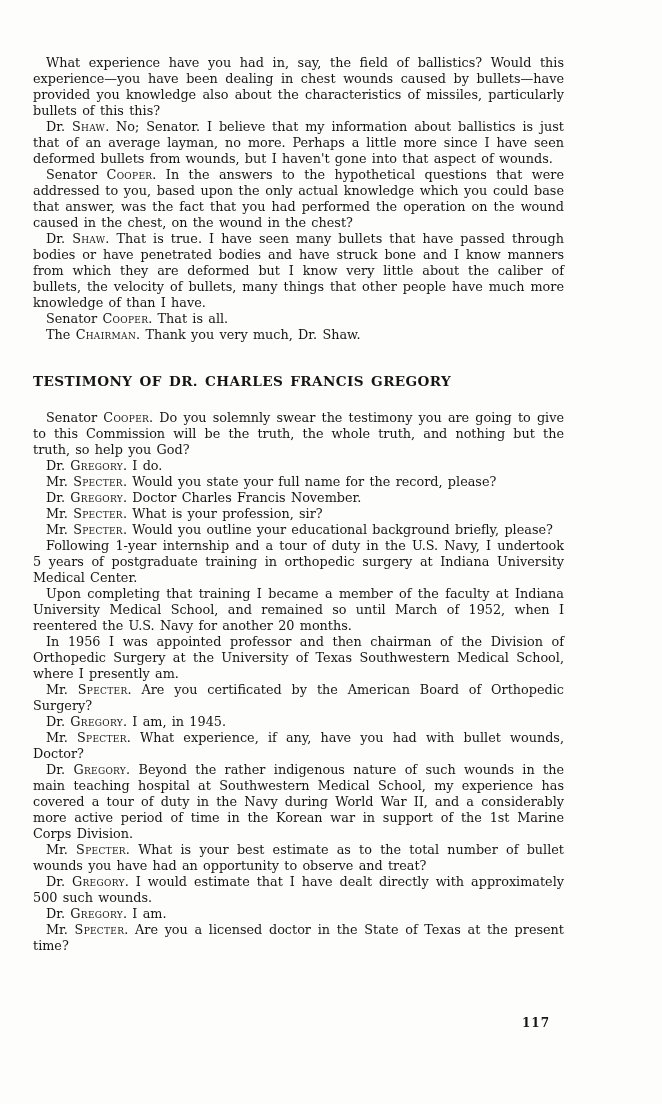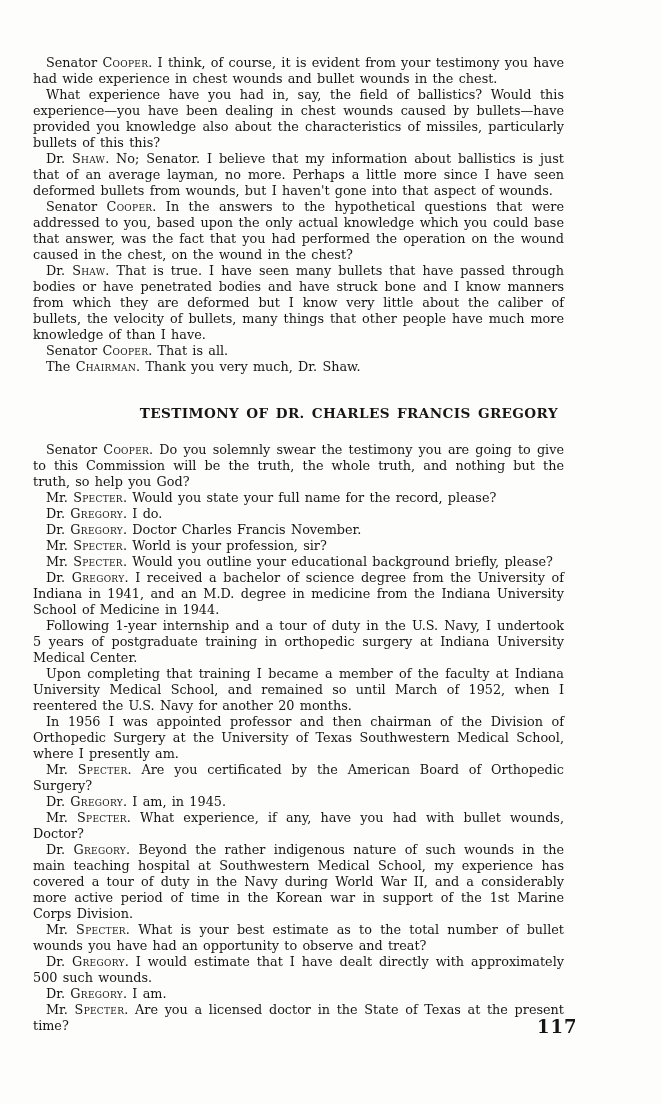--- a/index.html
+++ b/index.html
@@ -19,59 +19,57 @@
     width: 531px;
     font-size: 12.8px;
     line-height: 16px;
     text-align: justify;
     word-spacing: 1.2px;
   }
   .para { margin: 0; text-indent: 13px; }
   .sc { font-variant: small-caps; letter-spacing: 0.3px; }
   .heading {
     margin: 30px 6px 21px 0;
-    text-align: right;
+    text-align: left;
     text-indent: 0;
     font-weight: bold;
     font-size: 13.6px;
     letter-spacing: 0.4px;
     word-spacing: 2px;
   }
   .page-number {
     position: absolute;
     top: 1016px;
-    left: 537px;
+    left: 522px;
     font-weight: bold;
-    font-size: 18px;
+    font-size: 12px;
     letter-spacing: 1px;
   }
 </style>
 </head>
 <body>
 
 <div class="page">
   <div class="content">
 
-    <p class="para"><span class="spk">Senator </span><span class="sc">Cooper</span><span>. I think, of course, it is evident from your testimony you have had wide experience in chest wounds and bullet wounds in the chest.</span></p>
     <p class="para"><span class="spk"></span><span class="sc"></span><span>What experience have you had in, say, the field of ballistics?  Would this experience—you have been dealing in chest wounds caused by bullets—have provided you knowledge also about the characteristics of missiles, particularly bullets of this this?</span></p>
     <p class="para"><span class="spk">Dr. </span><span class="sc">Shaw</span><span>. No; Senator.  I believe that my information about ballistics is just that of an average layman, no more.  Perhaps a little more since I have seen deformed bullets from wounds, but I haven't gone into that aspect of wounds.</span></p>
     <p class="para"><span class="spk">Senator </span><span class="sc">Cooper</span><span>. In the answers to the hypothetical questions that were addressed to you, based upon the only actual knowledge which you could base that answer, was the fact that you had performed the operation on the wound caused in the chest, on the wound in the chest?</span></p>
     <p class="para"><span class="spk">Dr. </span><span class="sc">Shaw</span><span>. That is true.  I have seen many bullets that have passed through bodies or have penetrated bodies and have struck bone and I know manners from which they are deformed but I know very little about the caliber of bullets, the velocity of bullets, many things that other people have much more knowledge of than I have.</span></p>
     <p class="para"><span class="spk">Senator </span><span class="sc">Cooper</span><span>. That is all.</span></p>
     <p class="para"><span class="spk">The </span><span class="sc">Chairman</span><span>. Thank you very much, Dr. Shaw.</span></p>
 
     <p class="para heading">TESTIMONY OF DR. CHARLES FRANCIS GREGORY</p>
 
     <p class="para"><span class="spk">Senator </span><span class="sc">Cooper</span><span>. Do you solemnly swear the testimony you are going to give to this Commission will be the truth, the whole truth, and nothing but the truth, so help you God?</span></p>
+    <p class="para"><span class="spk">Dr. </span><span class="sc">Gregory</span><span>. I do.</span></p>
     <p class="para"><span class="spk">Mr. </span><span class="sc">Specter</span><span>. Would you state your full name for the record, please?</span></p>
-    <p class="para"><span class="spk">Dr. </span><span class="sc">Gregory</span><span>. I do.</span></p>
     <p class="para"><span class="spk">Dr. </span><span class="sc">Gregory</span><span>. Doctor Charles Francis November.</span></p>
-    <p class="para"><span class="spk">Mr. </span><span class="sc">Specter</span><span>. World is your profession, sir?</span></p>
+    <p class="para"><span class="spk">Mr. </span><span class="sc">Specter</span><span>. What is your profession, sir?</span></p>
     <p class="para"><span class="spk">Mr. </span><span class="sc">Specter</span><span>. Would you outline your educational background briefly, please?</span></p>
-    <p class="para"><span class="spk">Dr. </span><span class="sc">Gregory</span><span>. I received a bachelor of science degree from the University of Indiana in 1941, and an M.D. degree in medicine from the Indiana University School of Medicine in 1944.</span></p>
     <p class="para"><span class="spk"></span><span class="sc"></span><span>Following 1-year internship and a tour of duty in the U.S. Navy, I undertook 5 years of postgraduate training in orthopedic surgery at Indiana University Medical Center.</span></p>
     <p class="para"><span class="spk"></span><span class="sc"></span><span>Upon completing that training I became a member of the faculty at Indiana University Medical School, and remained so until March of 1952, when I reentered the U.S. Navy for another 20 months.</span></p>
     <p class="para"><span class="spk"></span><span class="sc"></span><span>In 1956 I was appointed professor and then chairman of the Division of Orthopedic Surgery at the University of Texas Southwestern Medical School, where I presently am.</span></p>
     <p class="para"><span class="spk">Mr. </span><span class="sc">Specter</span><span>. Are you certificated by the American Board of Orthopedic Surgery?</span></p>
     <p class="para"><span class="spk">Dr. </span><span class="sc">Gregory</span><span>. I am, in 1945.</span></p>
     <p class="para"><span class="spk">Mr. </span><span class="sc">Specter</span><span>. What experience, if any, have you had with bullet wounds, Doctor?</span></p>
     <p class="para"><span class="spk">Dr. </span><span class="sc">Gregory</span><span>. Beyond the rather indigenous nature of such wounds in the main teaching hospital at Southwestern Medical School, my experience has covered a tour of duty in the Navy during World War II, and a considerably more active period of time in the Korean war in support of the 1st Marine Corps Division.</span></p>
     <p class="para"><span class="spk">Mr. </span><span class="sc">Specter</span><span>. What is your best estimate as to the total number of bullet wounds you have had an opportunity to observe and treat?</span></p>
     <p class="para"><span class="spk">Dr. </span><span class="sc">Gregory</span><span>. I would estimate that I have dealt directly with approximately 500 such wounds.</span></p>
     <p class="para"><span class="spk">Dr. </span><span class="sc">Gregory</span><span>. I am.</span></p>

